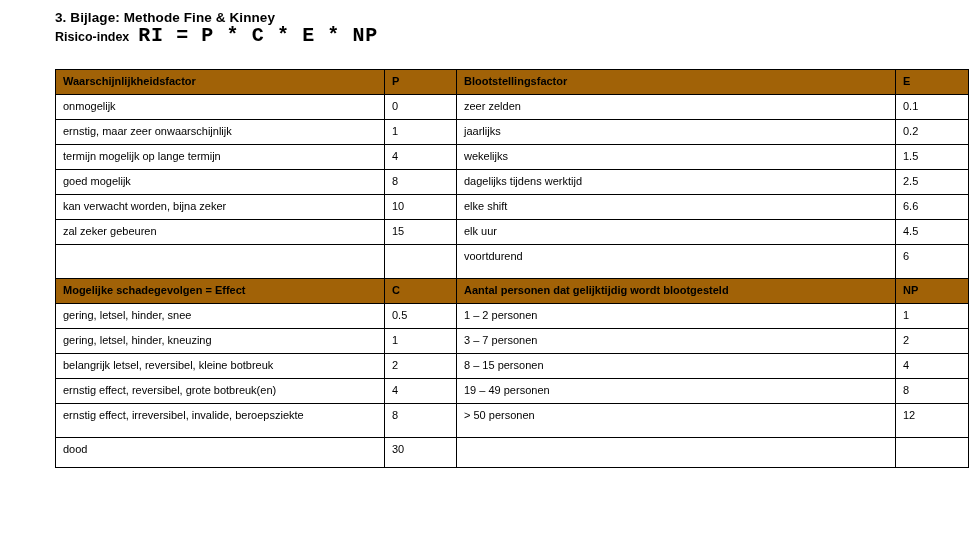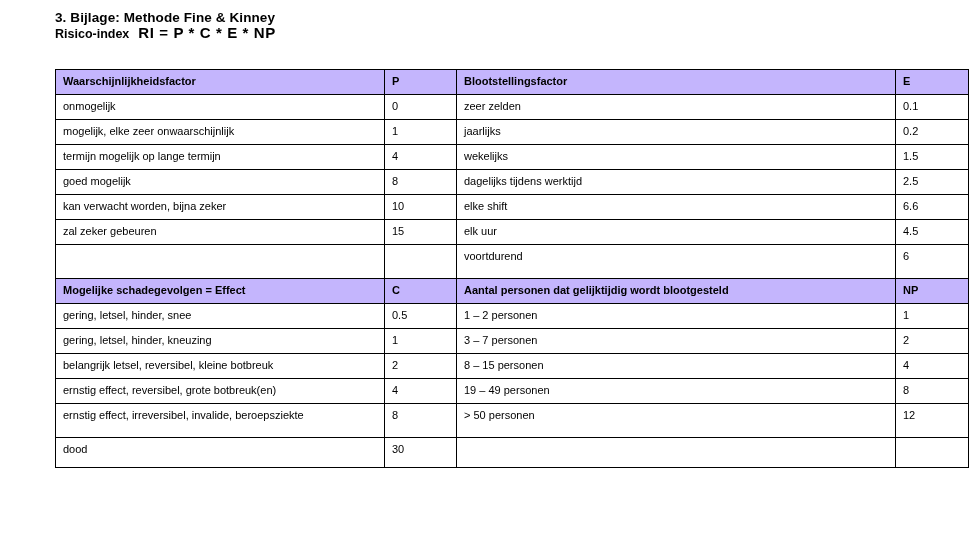--- a/index.html
+++ b/index.html
@@ -36,23 +36,24 @@
     white-space: nowrap;
     display: flex;
     align-items: baseline;
     gap: 9px;
   }
   .risk-label {
     font-size: 12.5px;
     font-weight: bold;
   }
   .risk-formula {
-    font-size: 15px;
+    font-size: 20px;
     font-weight: bold;
     letter-spacing: 0.6px;
+    font-family: Liberation Mono, monospace;
   }
 
   table.fk {
     position: absolute;
     left: 55px;
     top: 69px;
     width: 913px;
     border-collapse: collapse;
     table-layout: fixed;
     font-size: 11px;
@@ -61,21 +62,21 @@
     border: 1px solid #000000;
     padding: 5px 6px 5px 7px;
     vertical-align: top;
     text-align: left;
     font-weight: normal;
     font-size: 11px;
     line-height: 1.25;
     overflow: hidden;
   }
   table.fk th {
-    background: #c4b5fd;
+    background: #a16207;
     font-weight: bold;
   }
   .col-a { width: 329px; }
   .col-b { width: 72px; }
   .col-c { width: 439px; }
   .col-d { width: 73px; }
 
   tr.r-normal td, tr.r-normal th { height: 14px; }
   tr.r-tall td { height: 23px; }
   tr.r-last td { height: 19px; }
@@ -108,21 +109,21 @@
         <th>E</th>
       </tr>
 
       <tr class="r-normal">
         <td>onmogelijk</td>
         <td>0</td>
         <td>zeer zelden</td>
         <td>0.1</td>
       </tr>
       <tr class="r-normal">
-        <td>mogelijk, elke zeer onwaarschijnlijk</td>
+        <td>ernstig, maar zeer onwaarschijnlijk</td>
         <td>1</td>
         <td>jaarlijks</td>
         <td>0.2</td>
       </tr>
       <tr class="r-normal">
         <td>termijn mogelijk op lange termijn</td>
         <td>4</td>
         <td>wekelijks</td>
         <td>1.5</td>
       </tr>

